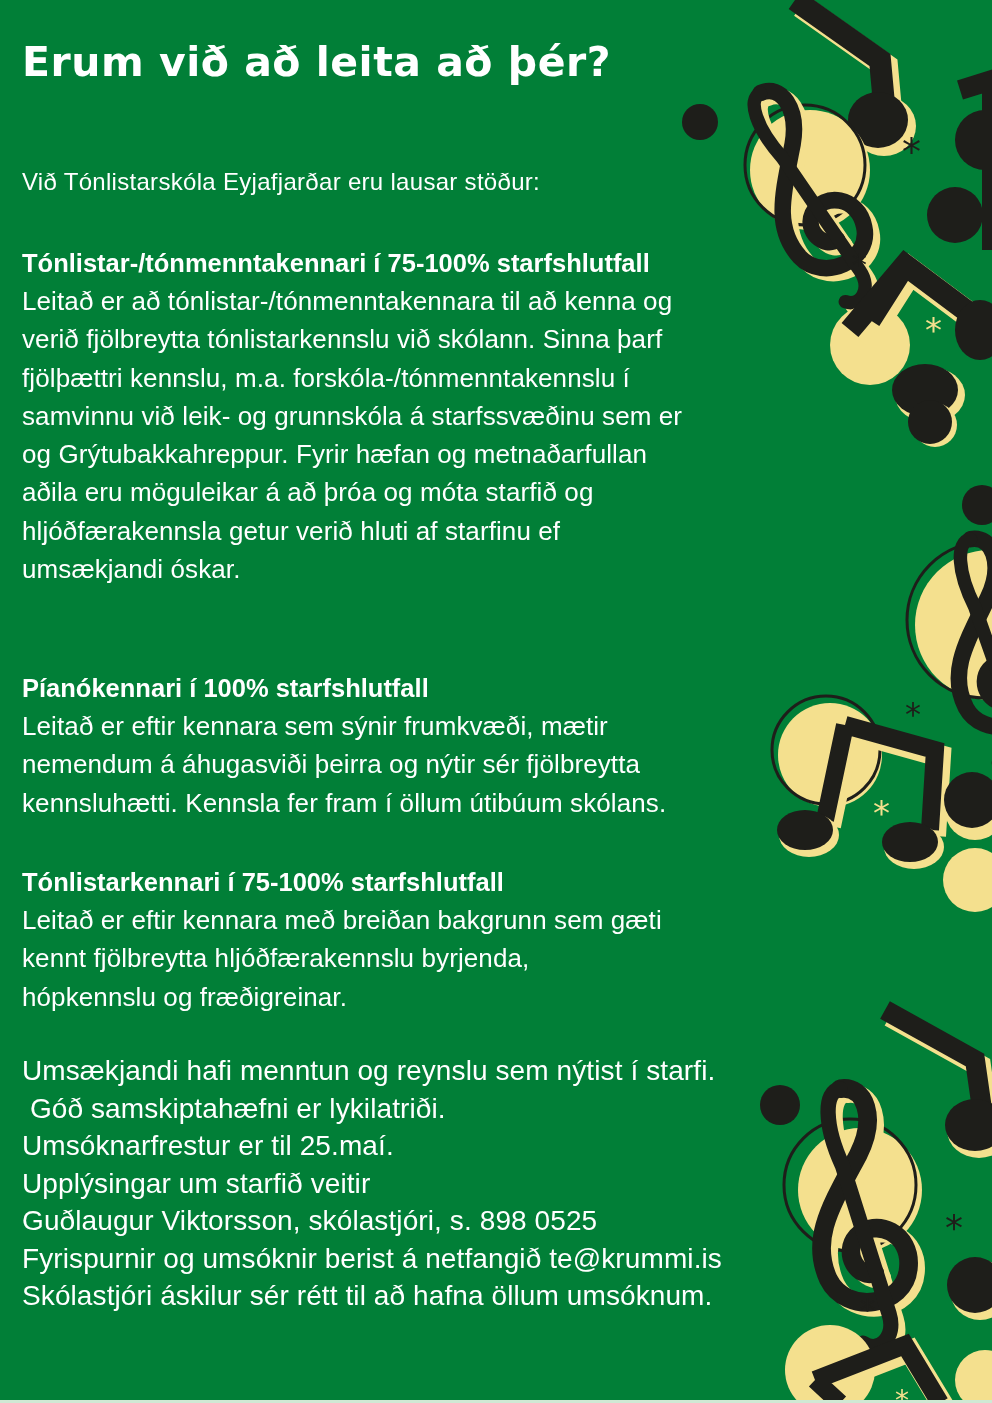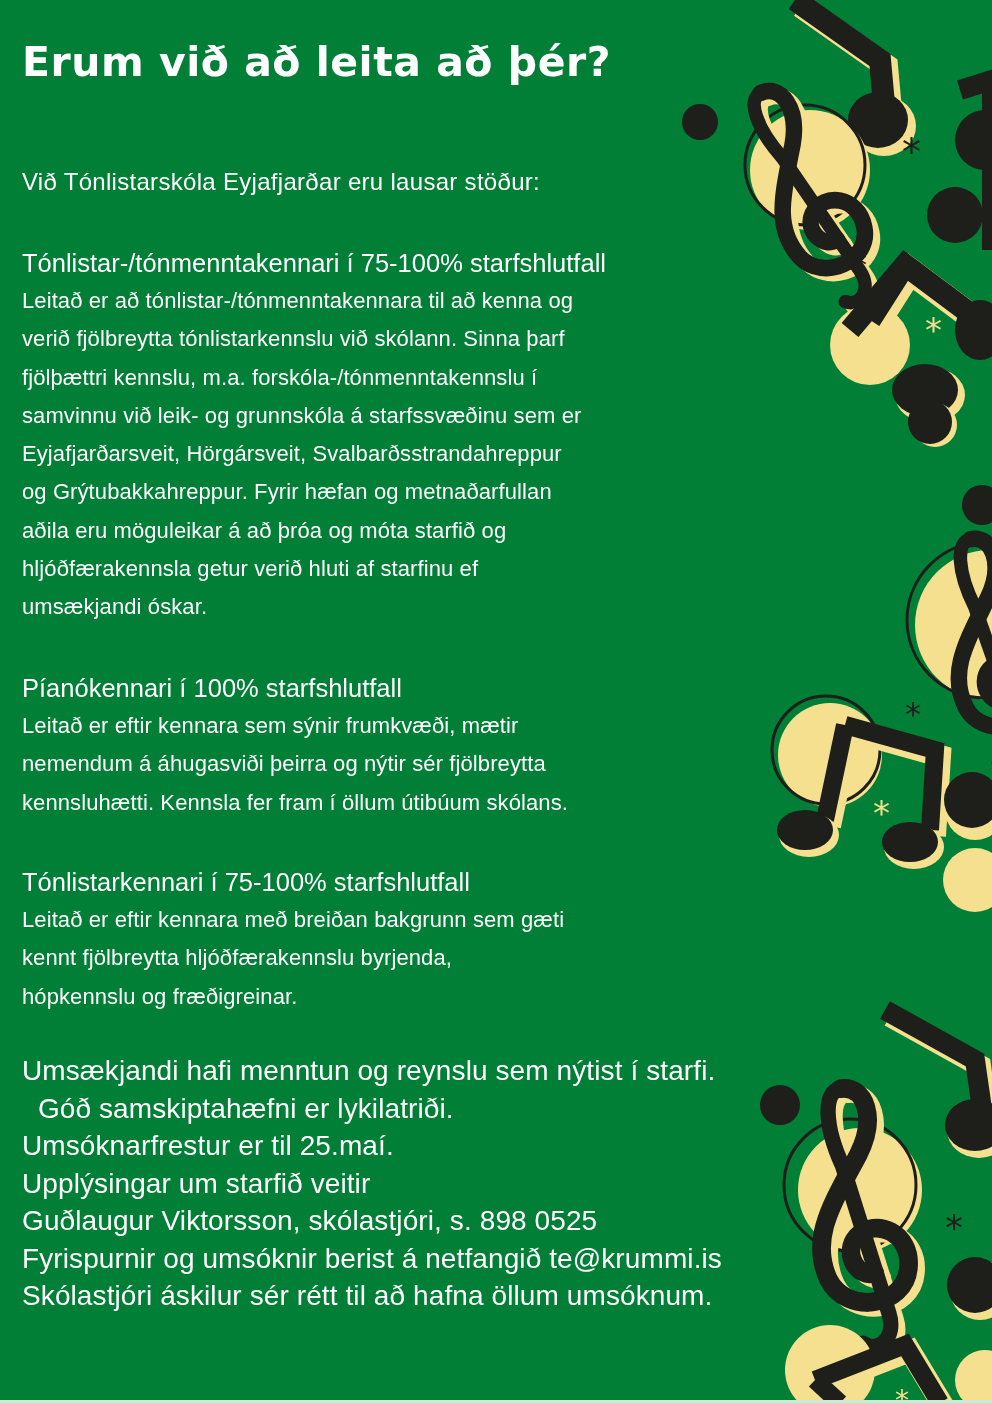--- a/index.html
+++ b/index.html
@@ -14,22 +14,22 @@
   .bottom-strip { position: absolute; left: 0; right: 0; bottom: 0; height: 3px; background: #cfe9d4; }
   .deco { position: absolute; left: 0; top: 0; width: 992px; height: 1403px; pointer-events: none; }
   .content { position: absolute; left: 22px; top: 0; width: 820px; }
   .title {
     position: absolute; left: 0; top: 42px; margin: 0;
     font-family: "DejaVu Sans", sans-serif; font-weight: bold;
     font-size: 41px; letter-spacing: 0.5px; white-space: nowrap; line-height: 1;
   }
   .intro { position: absolute; left: 0; top: 168px; font-size: 24px; letter-spacing: 0.3px; white-space: nowrap; text-align: right; }
   .section { position: absolute; left: 0; }
-  .heading { font-weight: normal; font-size: 25.5px; line-height: 38px; white-space: nowrap; }
-  .body-line { font-size: 22px; line-height: 38.3px; white-space: nowrap; letter-spacing: 0.1px; }
+  .heading { font-weight: bold; font-size: 25.5px; line-height: 38px; white-space: nowrap; }
+  .body-line { font-size: 26px; line-height: 38.3px; white-space: nowrap; letter-spacing: 0.1px; }
   .s1 { top: 244px; }
   .s2 { top: 669px; }
   .s3 { top: 863px; }
   .footer { position: absolute; left: 0; top: 1052px; }
   .footer .body-line { font-size: 28px; line-height: 37.5px; }
 </style>
 </head>
 <body>
 
 <div class="poster">
@@ -129,21 +129,20 @@
   <div class="content">
     <h1 class="title">Erum við að leita að þér?</h1>
     <div class="intro">Við Tónlistarskóla Eyjafjarðar eru lausar stöður:</div>
 
     <div class="section s1">
       <div class="heading">Tónlistar-/tónmenntakennari í 75-100% starfshlutfall</div>
       <div class="body-line">Leitað er að tónlistar-/tónmenntakennara til að kenna og</div>
       <div class="body-line">verið fjölbreytta tónlistarkennslu við skólann. Sinna þarf</div>
       <div class="body-line">fjölþættri kennslu, m.a. forskóla-/tónmenntakennslu í</div>
       <div class="body-line">samvinnu við leik- og grunnskóla á starfssvæðinu sem er</div>
-      <div class="body-line">Eyjafjarðarsveit, Hörgársveit, Svalbarðsstrandahreppur</div>
       <div class="body-line">og Grýtubakkahreppur. Fyrir hæfan og metnaðarfullan</div>
       <div class="body-line">aðila eru möguleikar á að þróa og móta starfið og</div>
       <div class="body-line">hljóðfærakennsla getur verið hluti af starfinu ef</div>
       <div class="body-line">umsækjandi óskar.</div>
     </div>
 
     <div class="section s2">
       <div class="heading">Píanókennari í 100% starfshlutfall</div>
       <div class="body-line">Leitað er eftir kennara sem sýnir frumkvæði, mætir</div>
       <div class="body-line">nemendum á áhugasviði þeirra og nýtir sér fjölbreytta</div>
@@ -152,21 +151,21 @@
 
     <div class="section s3">
       <div class="heading">Tónlistarkennari í 75-100% starfshlutfall</div>
       <div class="body-line">Leitað er eftir kennara með breiðan bakgrunn sem gæti</div>
       <div class="body-line">kennt fjölbreytta hljóðfærakennslu byrjenda,</div>
       <div class="body-line">hópkennslu og fræðigreinar.</div>
     </div>
 
     <div class="footer">
       <div class="body-line">Umsækjandi hafi menntun og reynslu sem nýtist í starfi.</div>
-      <div class="body-line" style="white-space:pre;margin-left:8px;"> Góð samskiptahæfni er lykilatriði.</div>
+      <div class="body-line" style="white-space:pre;"> Góð samskiptahæfni er lykilatriði.</div>
       <div class="body-line">Umsóknarfrestur er til 25.maí.</div>
       <div class="body-line">Upplýsingar um starfið veitir</div>
       <div class="body-line">Guðlaugur Viktorsson, skólastjóri, s. 898 0525</div>
       <div class="body-line">Fyrispurnir og umsóknir berist á netfangið te@krummi.is</div>
       <div class="body-line">Skólastjóri áskilur sér rétt til að hafna öllum umsóknum.</div>
     </div>
   </div>
 
   <div class="bottom-strip"></div>
 </div>

